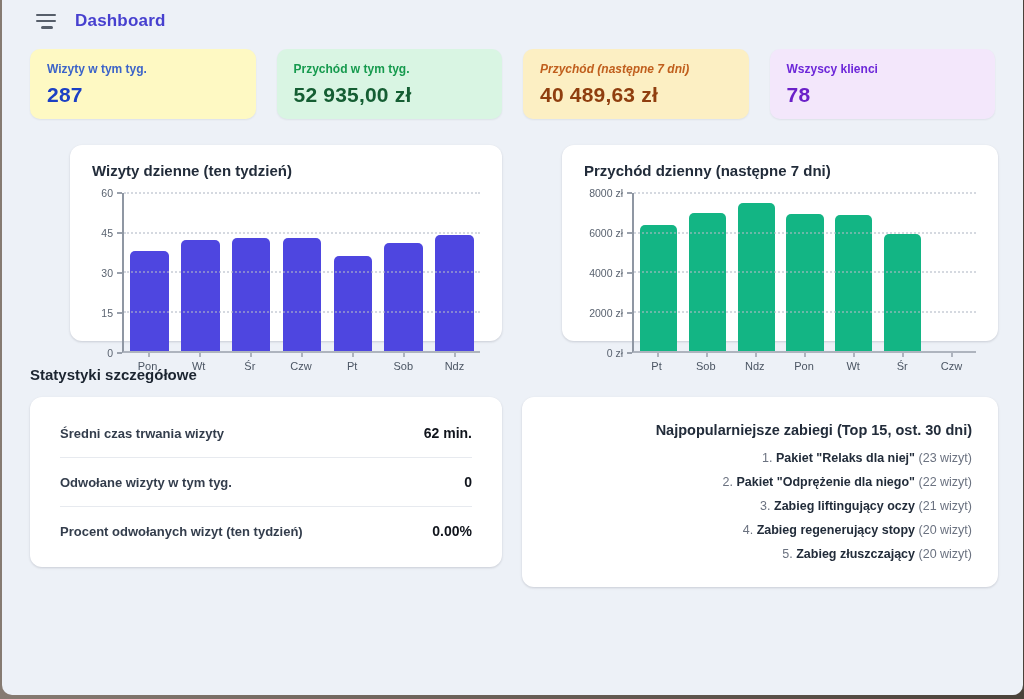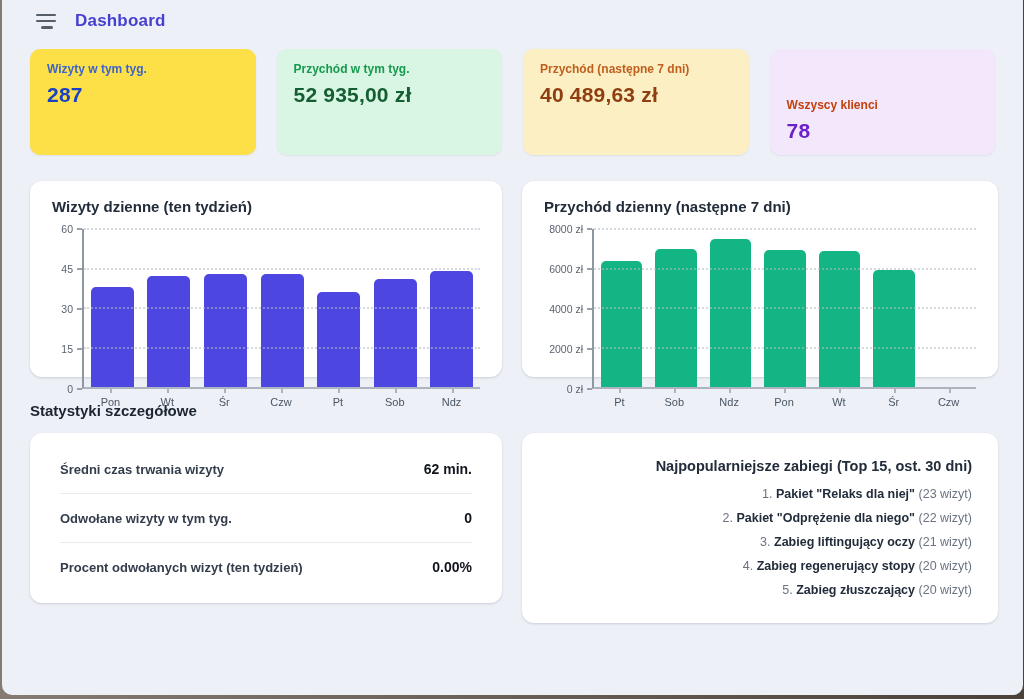--- a/index.html
+++ b/index.html
@@ -32,21 +32,21 @@
   .stat-row { display: grid; grid-template-columns: repeat(4, 1fr); gap: 21px; margin: 13px 28px 0; }
   .stat-card { border-radius: 10px; padding: 13px 17px 12px; box-shadow: 0 1px 2px rgba(16,24,40,.07); }
   .stat-label { font-size: 12px; font-weight: 700; margin-bottom: 7px; }
   .stat-value { font-size: 21px; font-weight: 700; letter-spacing: .2px; }
 
   
   .card { background: #ffffff; border-radius: 12px; box-shadow: 0 1px 3px rgba(16,24,40,.10), 0 1px 2px rgba(16,24,40,.06); }
 
   
   .charts-row { display: grid; grid-template-columns: 472px 476px; gap: 20px; margin: 26px 28px 0; }
-  .chart-card { height: 196px; padding: 17px 22px 8px; }
+  .chart-card { height: 196px; padding: 17px 22px 8px; margin-left: 40px; }
   .chart-title { font-size: 15px; font-weight: 700; color: #222c3a; margin-bottom: 14px; }
   .chart-body { display: flex; height: 160px; }
   .chart-foot { display: flex; height: 26px; }
   .yaxis { position: relative; }
   .axis-narrow .yaxis, .axis-narrow .yaxis-spacer { width: 30px; }
   .axis-wide .yaxis, .axis-wide .yaxis-spacer { width: 48px; }
   .ytick-label { position: absolute; right: 9px; transform: translateY(50%); font-size: 10.5px; color: #5a6370; white-space: nowrap; }
   .ytick-mark { position: absolute; right: 0; width: 5px; height: 2px; background: #9aa1ac; transform: translateY(50%); }
   .plot { position: relative; flex: 1; display: flex; align-items: flex-end; justify-content: space-around;
           border-left: 2px solid #8f97a3; border-bottom: 2px solid #aeb4be; }
@@ -81,34 +81,34 @@
     <div class="header">
       <div class="menu-icon">
         <span class="b1"></span>
           <span class="b2"></span>
           <span class="b3"></span>
       </div>
       <div class="page-title">Dashboard</div>
     </div>
 
     <div class="stat-row" id="stat-row">
-        <div class="stat-card" style="background: #fde047;">
+        <div class="stat-card" style="background: #fef9c3;">
           <div class="stat-label" style="color: rgb(60, 100, 201);">Wizyty w tym tyg.</div>
           <div class="stat-value" style="color: rgb(28, 64, 196);">287</div>
         </div>
         <div class="stat-card" style="background: rgb(217, 245, 227);">
           <div class="stat-label" style="color: rgb(22, 154, 78);">Przychód w tym tyg.</div>
           <div class="stat-value" style="color: rgb(21, 94, 51);">52 935,00 zł</div>
         </div>
         <div class="stat-card" style="background: rgb(252, 239, 195);">
-          <div class="stat-label" style="color: rgb(192, 95, 29);">Przychód (następne 7 dni)</div>
+          <div class="stat-label" style="color: rgb(192, 95, 29); font-style: italic;">Przychód (następne 7 dni)</div>
           <div class="stat-value" style="color: rgb(143, 62, 15);">40 489,63 zł</div>
         </div>
         <div class="stat-card" style="background: rgb(243, 231, 251);">
-          <div class="stat-label" style="color: #c2410c; margin-top: 36px;">Wszyscy klienci</div>
+          <div class="stat-label" style="color: #6d28d9;">Wszyscy klienci</div>
           <div class="stat-value" style="color: rgb(107, 33, 200);">78</div>
         </div>
       </div>
 
     <div class="charts-row">
       <div class="card chart-card axis-narrow">
         <div class="chart-title">Wizyty dzienne (ten tydzień)</div>
         <div class="chart" id="chart-0">
           <div class="chart-body">
               <div class="yaxis">

